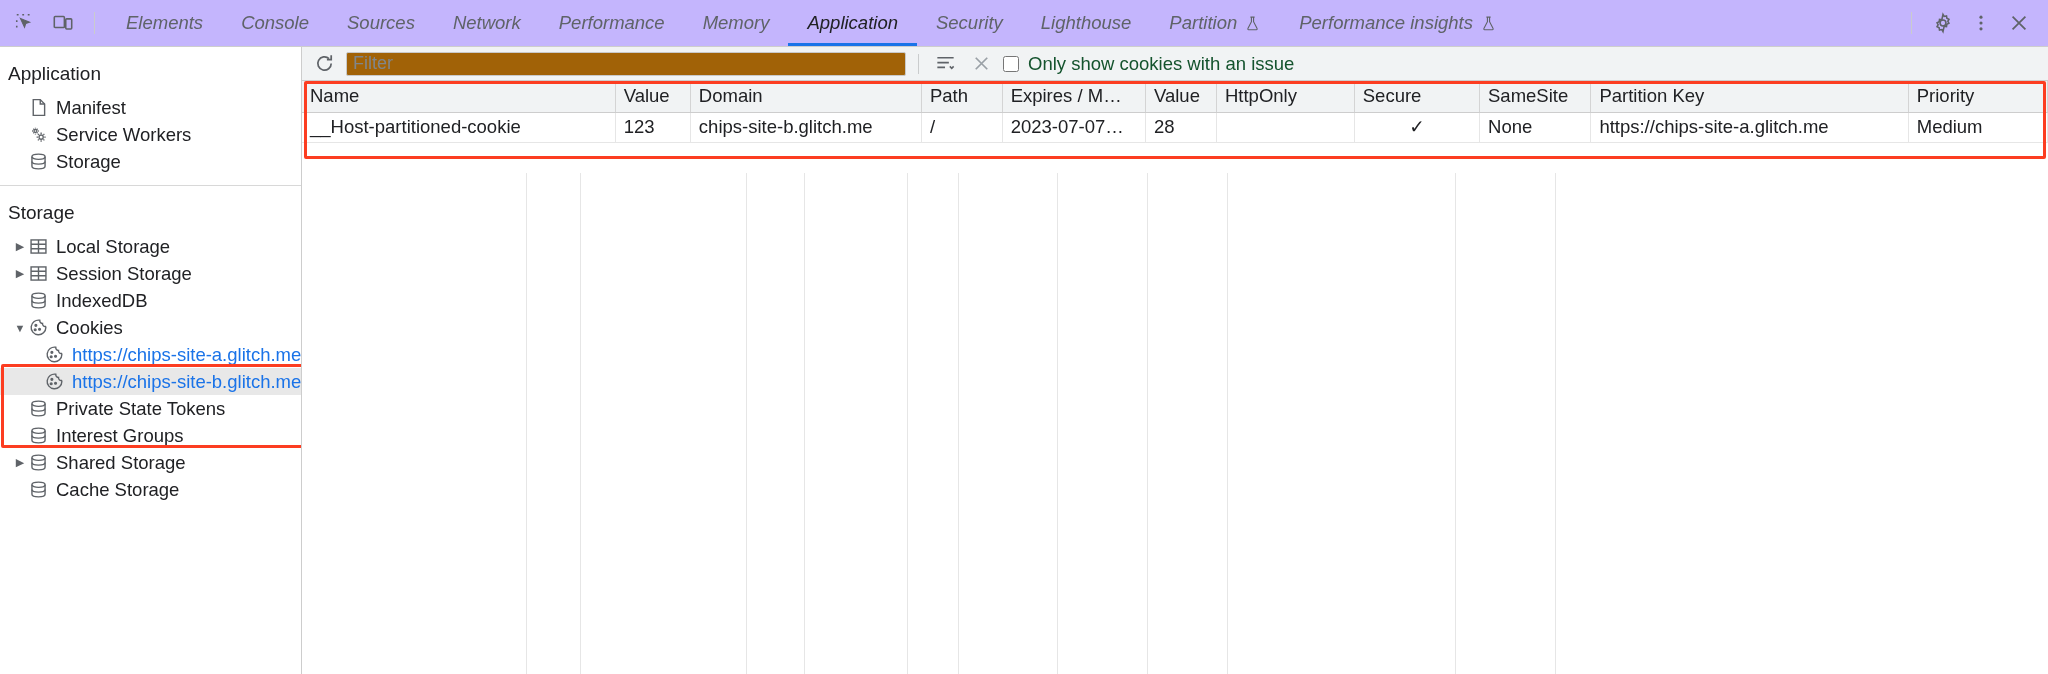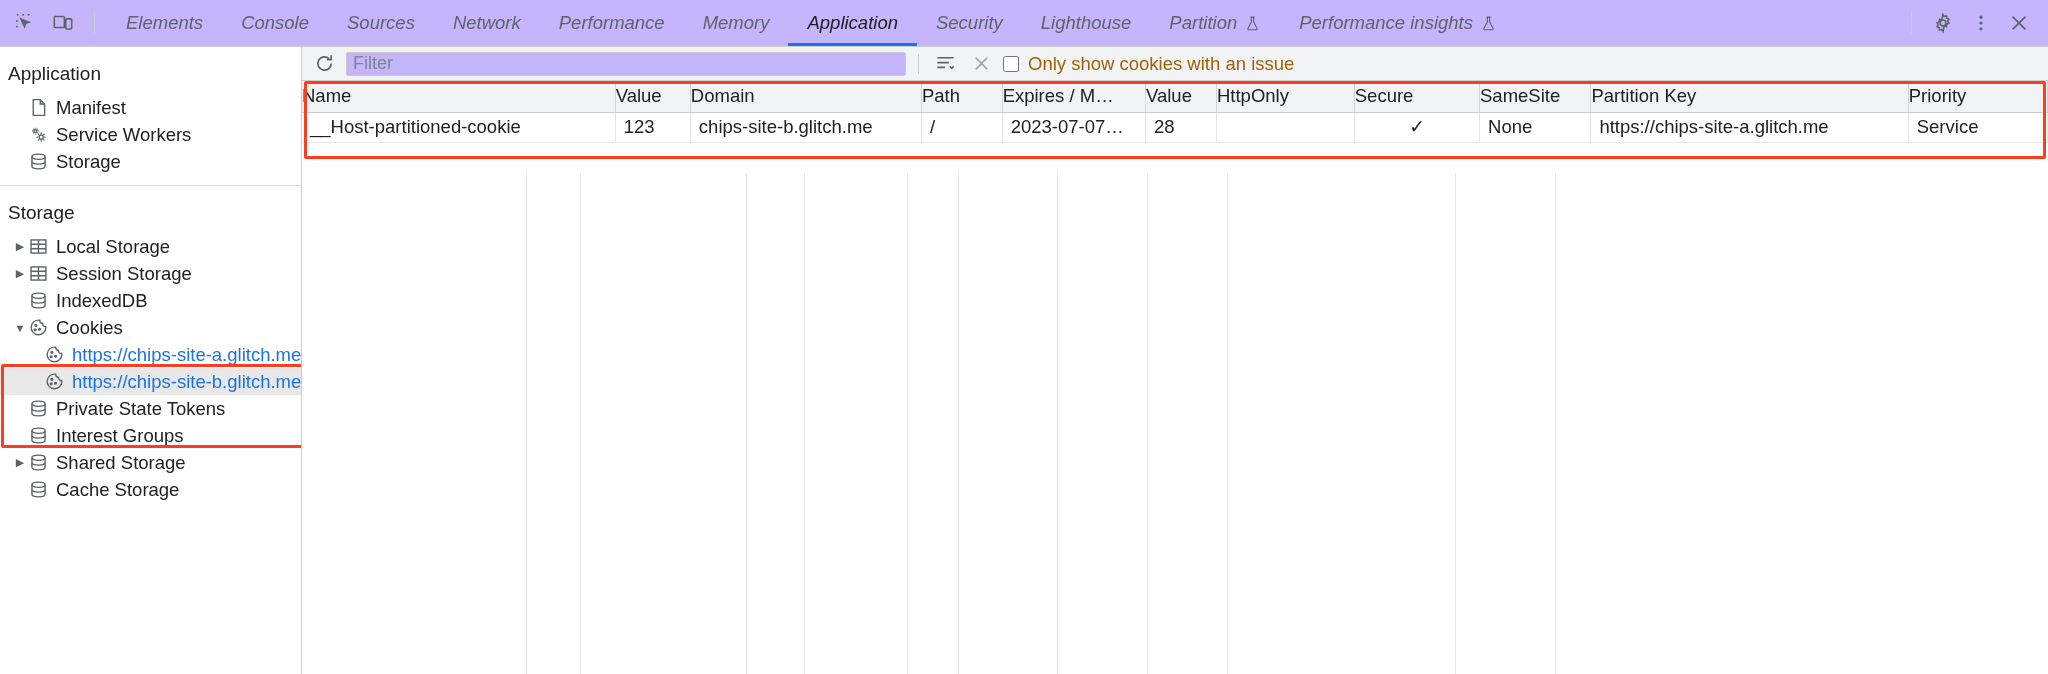--- a/index.html
+++ b/index.html
@@ -74,36 +74,36 @@
 
   .filterbar {
     height:34px; min-height:34px; display:flex; align-items:center;
     background:#f1f3f4; border-bottom:1px solid #cdcdcd; padding: 0 8px; gap:8px;
   }
   .fb-btn {
     width:28px; height:26px; display:flex; align-items:center; justify-content:center;
     color:#5f6368; cursor:pointer; border-radius:3px;
   }
   .filter-input {
-    flex: 0 1 560px; height:24px; background:#c4b5fd; border:1px solid #c9c9c9; border-radius:2px;
+    flex: 0 1 560px; height:24px; background:#a16207; border:1px solid #c9c9c9; border-radius:2px;
     padding: 0 6px; font-size:18px; font-family:"Liberation Sans", sans-serif; color:#202124;
     outline:none;
   }
   .filter-input::placeholder { color:#80868b; }
   .fb-sep { width:1px; height:20px; background:#cacccd; margin: 0 4px; }
   .fb-check { display:flex; align-items:center; gap:9px; cursor:pointer; white-space:nowrap; }
   .fb-check input { width:16px; height:16px; margin:0; cursor:pointer; }
-  .fb-check span { font-size:18.5px; color:#a16207; }
+  .fb-check span { font-size:18.5px; color:#14532d; }
 
   
   .grid-wrap { flex:1; position:relative; overflow:hidden; }
   table.grid { width:100%; border-collapse:collapse; table-layout:fixed; font-size:18.5px; }
   table.grid th {
     background:#f1f3f4; text-align:left; font-weight:400; color:#202124;
-    height:31px; padding:0 0; border-right:1px solid #d4d4d4; border-bottom:1px solid #cdcdcd;
+    height:31px; padding:0 8px; border-right:1px solid #d4d4d4; border-bottom:1px solid #cdcdcd;
     white-space:nowrap; overflow:hidden; text-overflow:ellipsis; cursor:pointer; font-size:18.5px;
   }
   table.grid td {
     height:30px; padding:0 8px; border-right:1px solid #e6e6e6; border-bottom:1px solid #e6e6e6;
     color:#202124; white-space:nowrap; overflow:hidden; text-overflow:ellipsis; font-size:18.5px;margin-top:44px;
   }
   table.grid tr.filler td { border-bottom:none; height:auto; }
   .center { text-align:center; }
   .vcols { position:absolute; top:0; left:0; right:0; bottom:0; pointer-events:none; display:flex; }
   .vcol { border-right:1px solid #e6e6e6; height:100%; }
@@ -434,21 +434,21 @@
               <td>__Host-partitioned-cookie</td>
               <td>123</td>
               <td>chips-site-b.glitch.me</td>
               <td>/</td>
               <td>2023-07-07…</td>
               <td>28</td>
               <td></td>
               <td class="center">✓</td>
               <td>None</td>
               <td>https://chips-site-a.glitch.me</td>
-              <td>Service</td>
+              <td>Medium</td>
             </tr>
             <tr class="filler">
               <td></td>
                 <td></td>
               <td></td>
                 <td></td>
               <td></td>
                 <td></td>
               <td></td>
                 <td></td>

